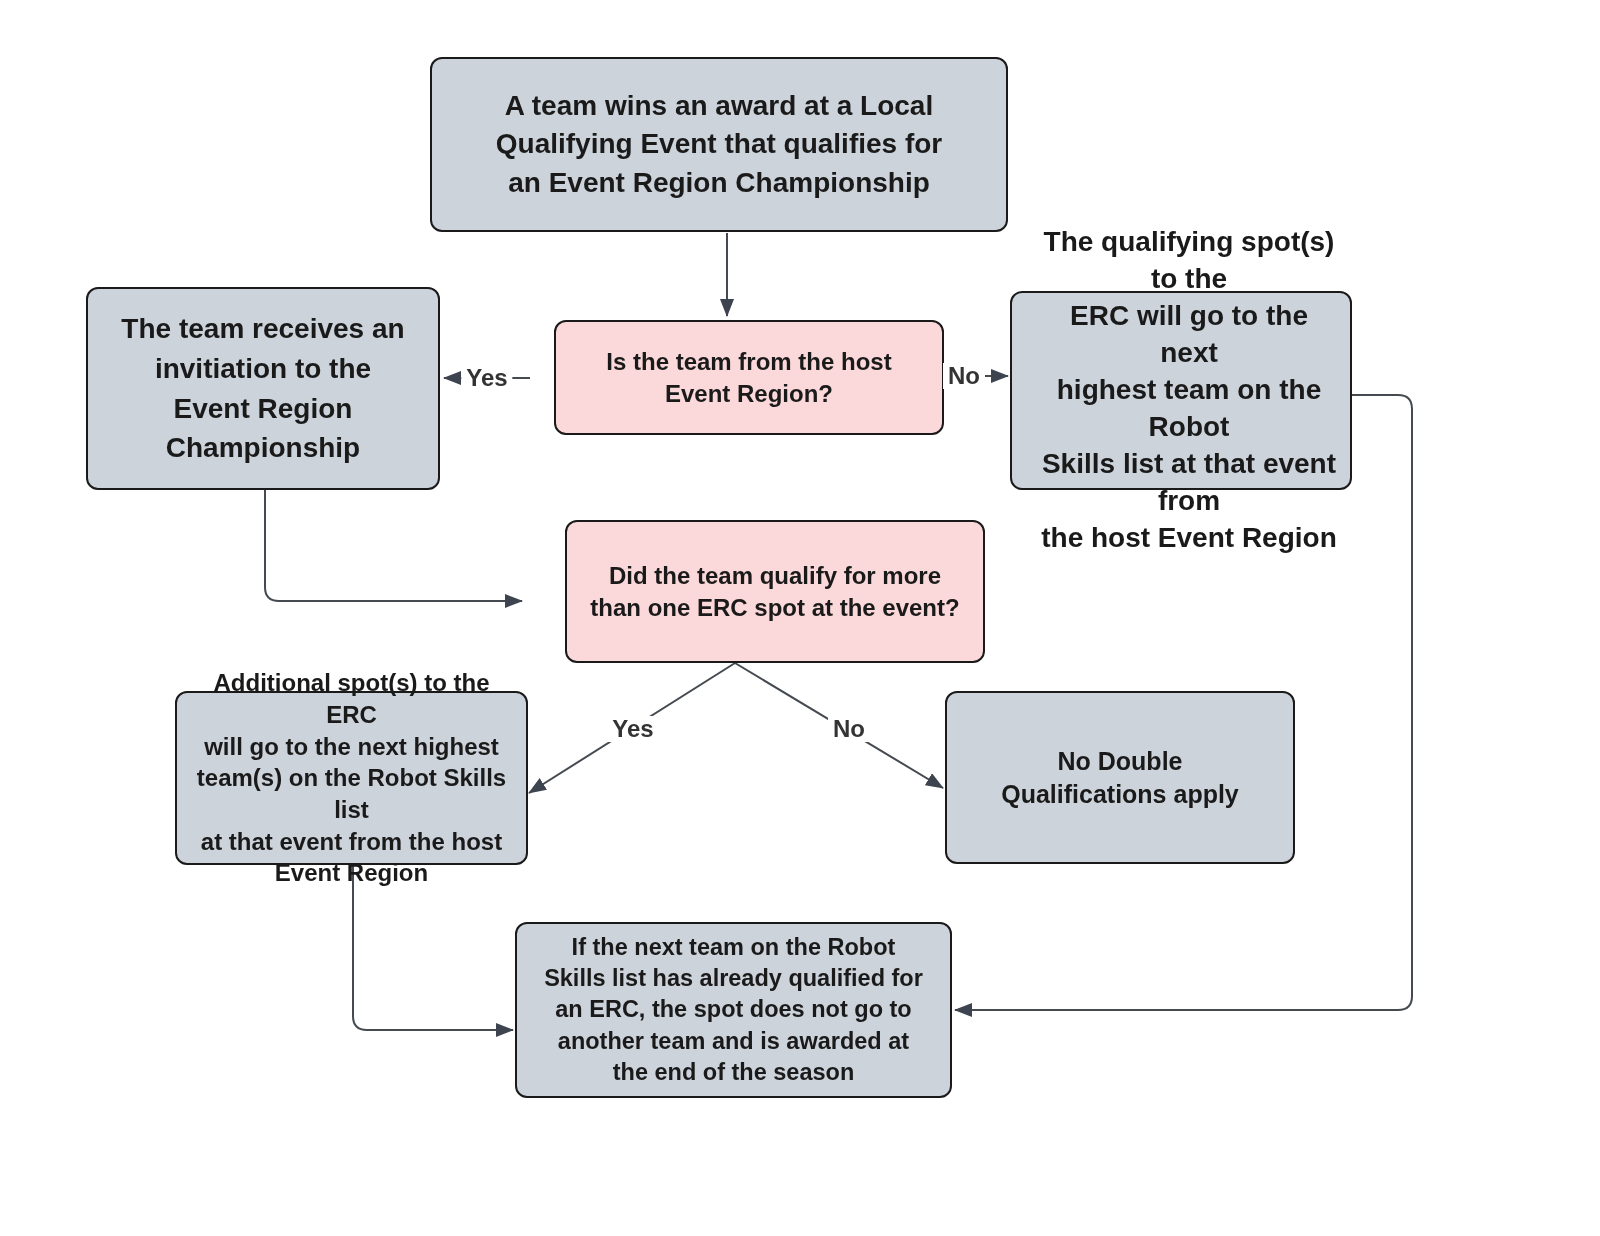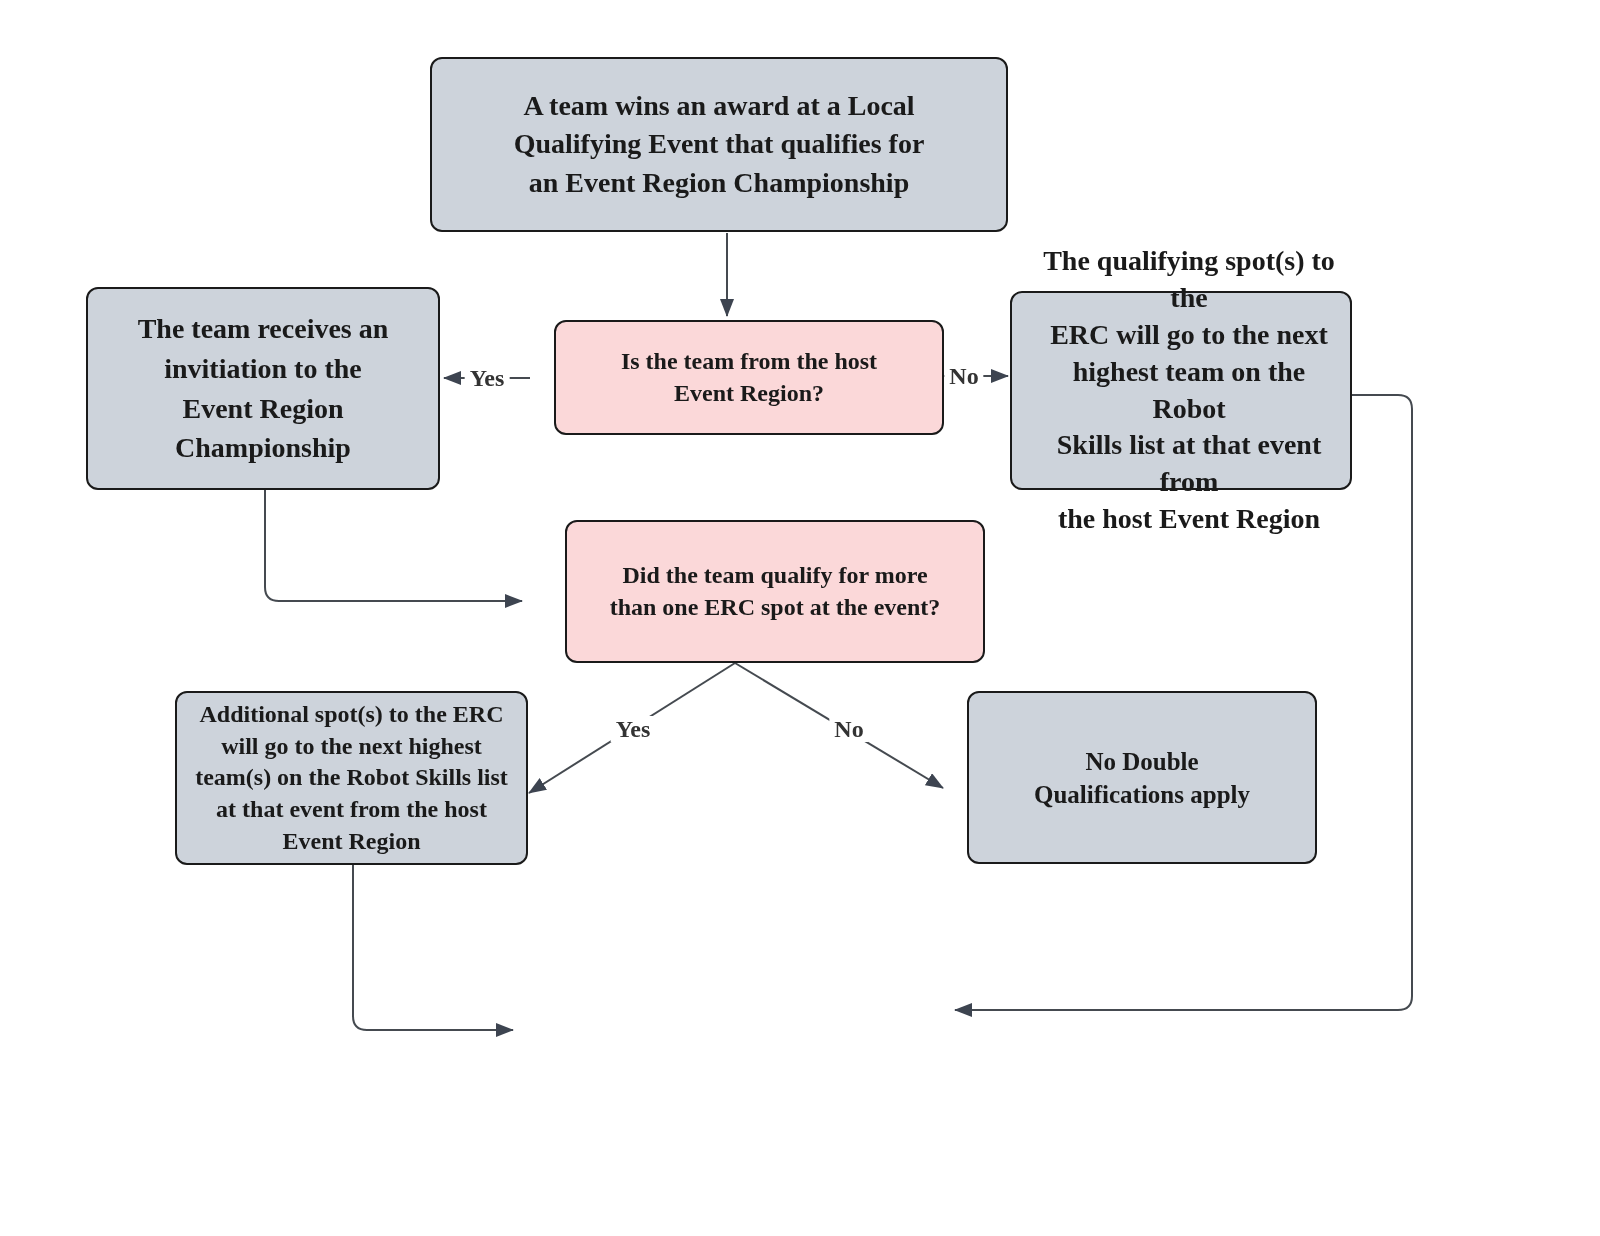--- a/index.html
+++ b/index.html
@@ -12,21 +12,21 @@
     --label-text: #333333;
     --background: #ffffff;
   }
   * { box-sizing: border-box; }
   html, body { margin: 0; padding: 0; background: var(--background); }
   .canvas {
     position: relative;
     width: 1600px;
     height: 1182px;
     background: var(--background);
-    font-family: Liberation Serif, serif;
+    font-family: Liberation Sans, sans-serif;
     overflow: hidden;
   }
   .edges {
     position: absolute;
     left: 0; top: 0;
     width: 1600px;
     height: 1236px;
   }
   .edges path.edge {
     fill: none;
@@ -114,24 +114,31 @@
   </div>
 
   <div class="node gray" style="left:175px; top:691px; width:353px; height:174px; font-size:24px;">
     <span class="node-text">Additional spot(s) to the ERC
 will go to the next highest
 team(s) on the Robot Skills list
 at that event from the host
 Event Region</span>
   </div>
 
-  <div class="node gray" style="left:945px; top:691px; width:350px; height:173px; font-size:25px;margin-left:22px;">
+  <div class="node gray" style="left:945px; top:691px; width:350px; height:173px; font-size:25px;">
     <span class="node-text">No Double
 Qualifications apply</span>
   </div>
 
+  <div class="node gray" style="left:515px; top:922px; width:437px; height:176px; font-size:23.5px;">
+    <span class="node-text">If the next team on the Robot
+Skills list has already qualified for
+an ERC, the spot does not go to
+another team and is awarded at
+the end of the season</span>
+  </div>
 
   <div class="edge-label" style="left:487px; top:378px;">Yes</div>
   <div class="edge-label" style="left:964px; top:376px;">No</div>
   <div class="edge-label" style="left:633px; top:729px;">Yes</div>
   <div class="edge-label" style="left:849px; top:729px;">No</div>
 
 </div>
 
 </body></html>

